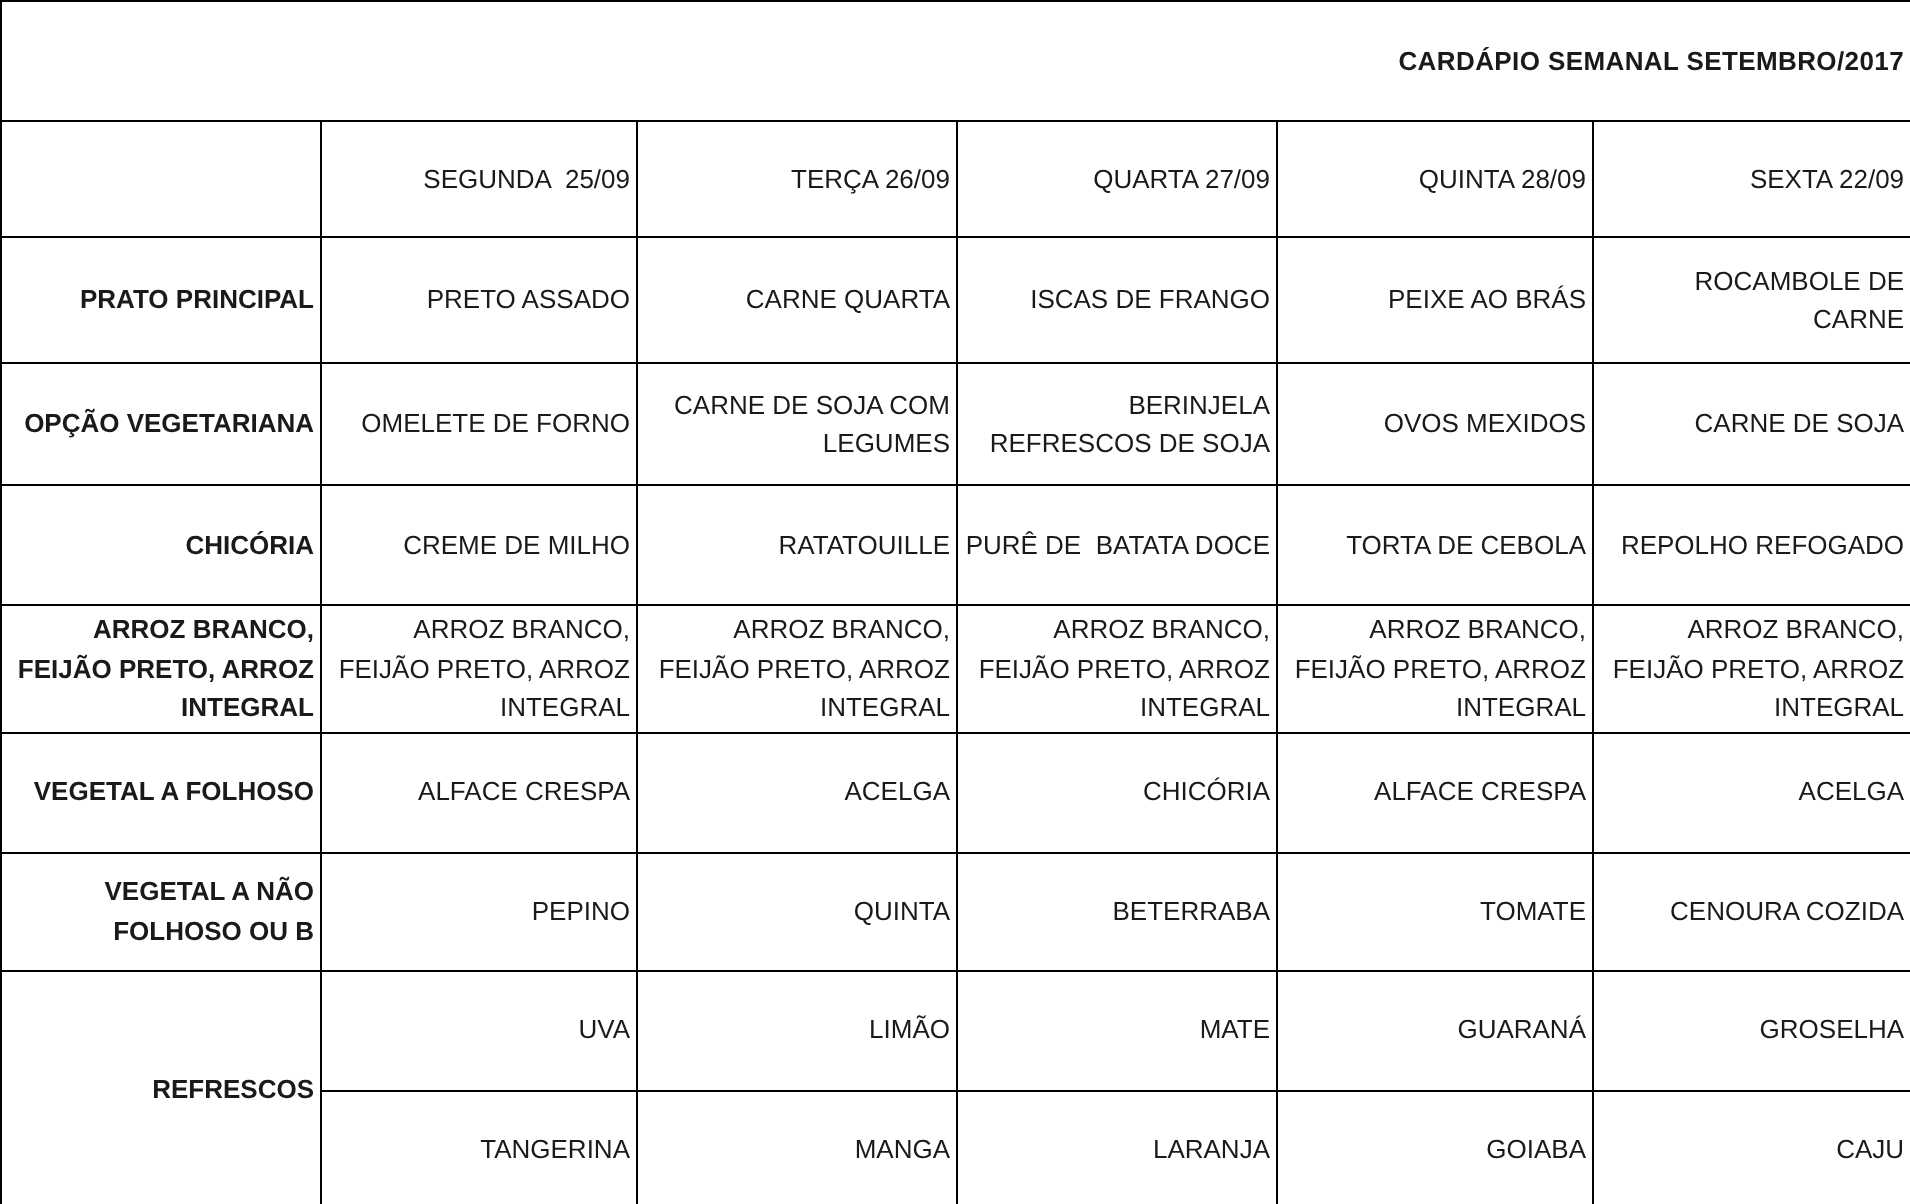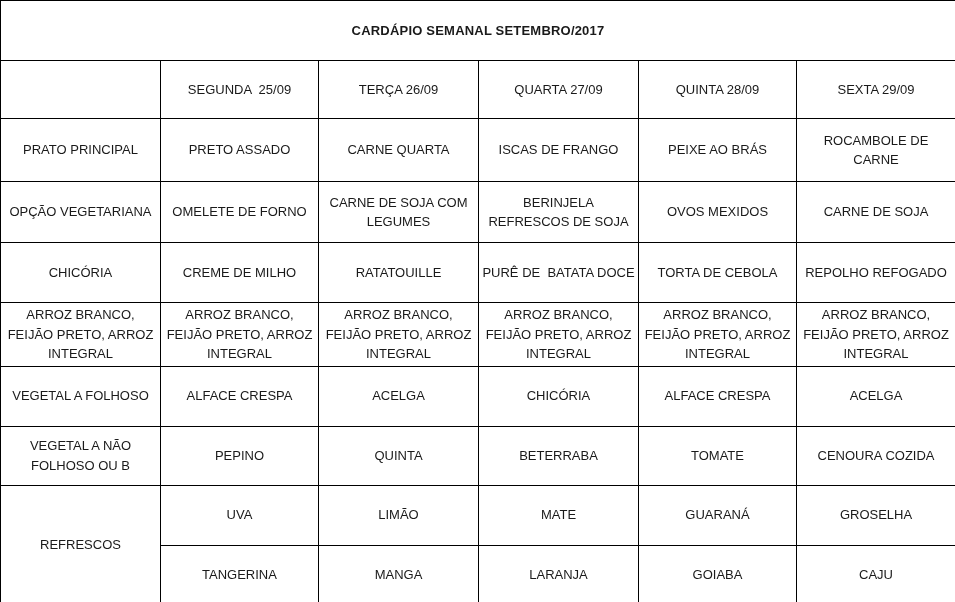--- a/index.html
+++ b/index.html
@@ -16,39 +16,39 @@
     box-sizing: border-box;
   }
   table.menu {
     border-collapse: collapse;
     table-layout: fixed;
     width: 955px;
     height: 601px;
   }
   table.menu td {
     border: 1px solid #000000;
-    text-align: center;
+    text-align: right;
     vertical-align: middle;
     font-size: 13px;
     line-height: 1.5;
     padding: 2px 3px;
     white-space: pre-wrap;
     overflow: hidden;
     box-sizing: border-box;
   }
   td.title-cell {
     font-weight: bold;
     font-size: 13.5px;
     letter-spacing: 0.2px;
   }
   td.day-header {
     font-weight: normal;
   }
   td.row-label {
-    font-weight: normal;
+    font-weight: bold;
     text-align: left;
     padding-left: 7px;
     padding-right: 4px;
   }
 </style>
 </head>
 <body>
 
 <div class="page">
   <table class="menu">
@@ -65,21 +65,21 @@
         <tr style="height:60px">
       <td colspan="6" class="title-cell">CARDÁPIO SEMANAL SETEMBRO/2017</td>
     </tr>
 
     <tr style="height:58px">
       <td class="row-label"></td>
       <td class="day-header">SEGUNDA  25/09</td>
       <td class="day-header">TERÇA 26/09</td>
       <td class="day-header">QUARTA 27/09</td>
       <td class="day-header">QUINTA 28/09</td>
-      <td class="day-header">SEXTA 29/09</td>
+      <td class="day-header">SEXTA 22/09</td>
     </tr>
 
     <tr style="height:63px">
       <td class="row-label">PRATO PRINCIPAL</td>
       <td>PRETO ASSADO</td>
       <td>CARNE QUARTA</td>
       <td>ISCAS DE FRANGO</td>
       <td>PEIXE AO BRÁS</td>
       <td>ROCAMBOLE DE CARNE</td>
     </tr>

